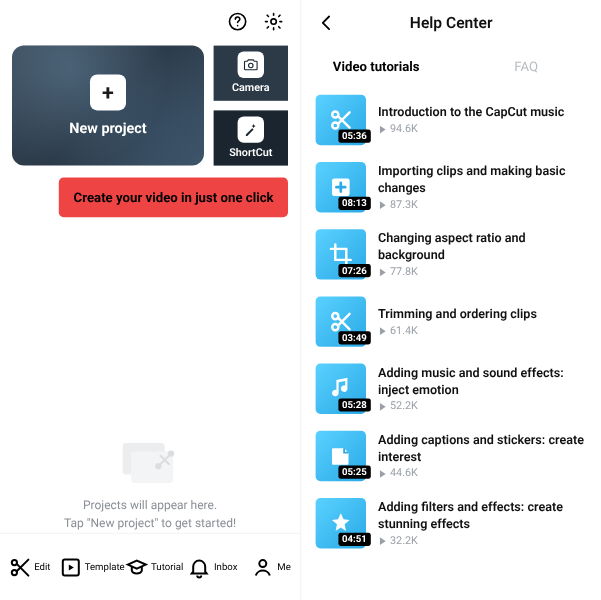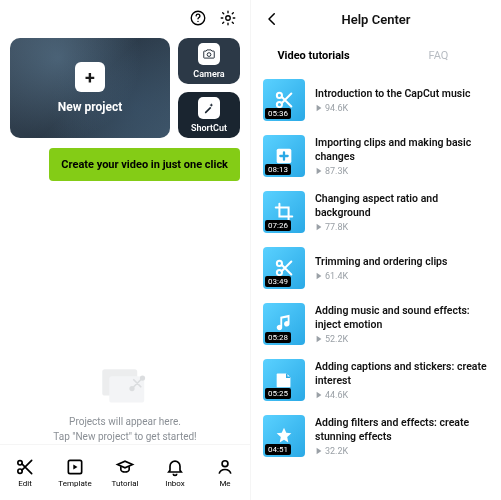--- a/index.html
+++ b/index.html
@@ -10,46 +10,46 @@
   .pane-right{flex:0 0 251px;display:flex;flex-direction:column;border-left:1px solid rgba(0,0,0,.04)}
   
   .l-top{display:flex;justify-content:flex-end;gap:10px;padding:8px 12px 4px}
   .icon-btn{width:20px;height:20px;display:flex;align-items:center;justify-content:center;color:#000;cursor:pointer}
   .l-hero{display:flex;gap:8px;padding:6px 10px 0}
   .new-project{flex:1;height:100px;border-radius:10px;background:linear-gradient(135deg,#3a4a5a 0%,#2b3947 50%,#3e5466 100%);display:flex;flex-direction:column;align-items:center;justify-content:center;color:#fff;cursor:pointer;position:relative;overflow:hidden}
   .new-project::before{content:"";position:absolute;inset:0;background:radial-gradient(circle at 30% 20%,rgba(120,160,190,.35),transparent 60%),radial-gradient(circle at 80% 70%,rgba(60,90,120,.35),transparent 60%)}
   .np-plus{width:30px;height:30px;border-radius:6px;background:#fff;color:#1b1b1b;display:flex;align-items:center;justify-content:center;font-size:18px;font-weight:700;position:relative;z-index:1}
   .np-label{margin-top:8px;font-size:12px;font-weight:700;position:relative;z-index:1}
   .side-col{width:62px;display:flex;flex-direction:column;gap:8px}
-  .side-tile{flex:1;border-radius:10px;display:flex;flex-direction:column;align-items:center;justify-content:center;color:#fff;cursor:pointer}
+  .side-tile{flex:1;border-radius:0;display:flex;flex-direction:column;align-items:center;justify-content:center;color:#fff;cursor:pointer}
   .tile-camera{background:#2c3947}
   .tile-shortcut{background:#1a2530}
   .side-tile .ic{width:22px;height:22px;border-radius:5px;background:#fff;display:flex;align-items:center;justify-content:center;color:#1a2530;margin-bottom:4px}
   .side-tile .lbl{font-size:9px;font-weight:600}
-  .cta{margin:10px 10px 0 auto;max-width:200px;background:#84cc16;color:#000;font-size:11px;font-weight:700;padding:10px 12px;border-radius:4px;cursor:pointer;text-align:center}
+  .cta{margin:10px 10px 0 auto;max-width:200px;background:#ef4444;color:#000;font-size:11px;font-weight:700;padding:10px 12px;border-radius:4px;cursor:pointer;text-align:center}
   .empty{flex:1;display:flex;flex-direction:column;align-items:center;justify-content:flex-end;color:#9aa0a6;padding:0 20px}
   .empty svg{opacity:.35}
   .empty-text{margin-top:8px;text-align:center;font-size:10px;line-height:1.5;color:#8a8f95}
   .tabbar{height:56px;display:flex;border-top:1px solid rgba(0,0,0,.04)}
-  .tab{flex:1;display:flex;flex-direction:column;align-items:center;justify-content:center;gap:2px;cursor:pointer;color:#000}
+  .tab{flex:1;display:flex;flex-direction:row;align-items:center;justify-content:center;gap:2px;cursor:pointer;color:#000}
   .tab .tlabel{font-size:8px}
   .tab svg{width:20px;height:20px}
   
   .r-head{display:flex;align-items:center;padding:8px 10px}
   .back{width:22px;height:22px;display:flex;align-items:center;justify-content:center;cursor:pointer}
   .r-title{flex:1;text-align:center;font-size:13px;font-weight:600;color:#111;margin-left:-22px}
   .r-tabs{display:flex;height:34px}
   .r-tab{flex:1;display:flex;align-items:center;justify-content:center;font-size:11px;cursor:pointer}
   .r-tab.active{font-weight:700;color:#000}
   .r-tab.inactive{color:#b7bcc2}
   .list{flex:1;overflow:hidden;padding:0 12px}
   .item{display:flex;gap:10px;padding:7px 0;cursor:pointer}
   .thumb{width:42px;height:42px;border-radius:4px;position:relative;flex:0 0 42px;background:linear-gradient(135deg,#5ad1ff 0%, #2aa9e6 100%);display:flex;align-items:center;justify-content:center;color:#fff}
   .thumb svg{width:22px;height:22px}
-  .dur{position:absolute;left:2px;bottom:2px;background:#000;color:#fff;font-size:8px;padding:1px 3px;border-radius:2px;font-weight:400}
+  .dur{position:absolute;left:19px;bottom:2px;background:#000;color:#fff;font-size:8px;padding:1px 3px;border-radius:2px;font-weight:700}
   .meta{display:flex;flex-direction:column;justify-content:center;gap:3px;min-width:0}
   .ititle{font-size:10.5px;font-weight:600;color:#111;line-height:1.3}
   .views{font-size:9px;color:#9aa0a6;display:flex;align-items:center;gap:2px}
   .views svg{width:8px;height:8px}
 </style>
 </head>
 <body>
 
 <div class="wrap">
 

